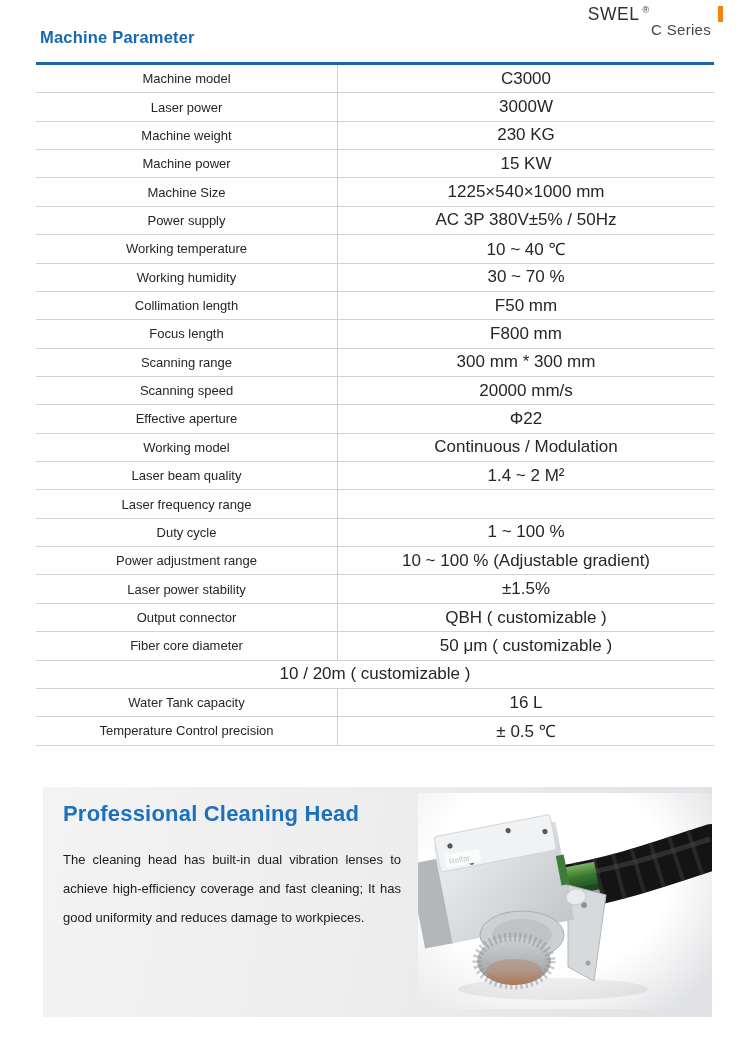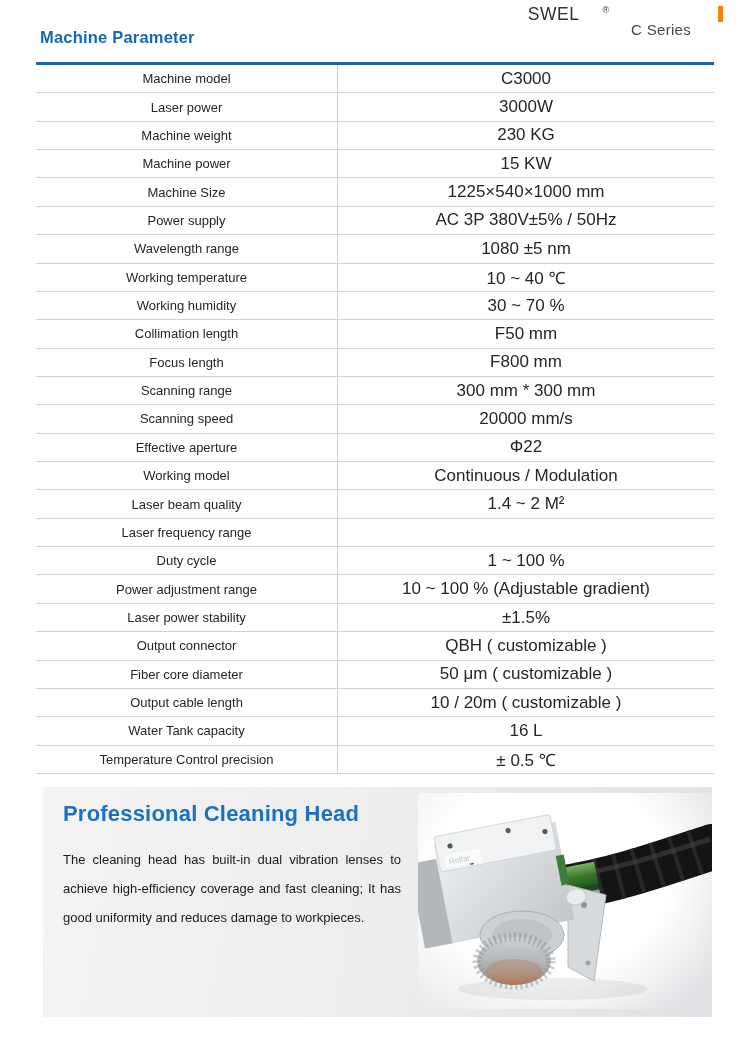--- a/index.html
+++ b/index.html
@@ -1,20 +1,20 @@
 <!DOCTYPE html>
 <html style="--accent: #f5820a; --heading-blue: #1767b1; --feature-blue: #1d70bc;"><head>
 <meta charset="utf-8">
 <style>
   html,body{margin:0;padding:0;background:#ffffff;}
   .page{position:relative;width:750px;height:1061px;background:#ffffff;overflow:hidden;
         font-family:"Liberation Sans",sans-serif;color:#262626;}
 
   
-  .brand{position:absolute;top:4px;right:27px;display:flex;align-items:flex-start;gap:20px;
+  .brand{position:absolute;top:4px;right:27px;display:flex;align-items:flex-start;gap:0;
          font-size:17.5px;color:#303030;}
   .brand .swel{letter-spacing:.5px;}
   .brand .reg{font-size:9px;margin:1px 2px 0 3px;}
   .brand .series{color:#474747;font-size:15px;margin-top:17px;letter-spacing:.3px;}
   .brand .bar{width:5px;height:16px;background:var(--accent,#f5820a);margin:2px 0 0 7px;}
 
   
   .sec-title{position:absolute;left:40px;top:28px;font-size:16.5px;font-weight:600;
              color:var(--heading-blue,#1767b1);letter-spacing:.2px;}
 
@@ -76,24 +76,20 @@
     <div class="spec-row">
       <div class="c-label">Machine Size</div>
       <div class="c-value">1225×540×1000 mm</div>
     </div>
 
     <div class="spec-row">
       <div class="c-label">Power supply</div>
       <div class="c-value">AC 3P 380V±5% / 50Hz</div>
     </div>
 
-    <div class="spec-row">
-      <div class="c-label">Wavelength range</div>
-      <div class="c-value">1080 ±5 nm</div>
-    </div>
 
     <div class="spec-row">
       <div class="c-label">Working temperature</div>
       <div class="c-value">10 ~ 40 ℃</div>
     </div>
 
     <div class="spec-row">
       <div class="c-label">Working humidity</div>
       <div class="c-value">30 ~ 70 %</div>
     </div>
@@ -156,21 +152,20 @@
       <div class="c-label">Output connector</div>
       <div class="c-value">QBH ( customizable )</div>
     </div>
 
     <div class="spec-row">
       <div class="c-label">Fiber core diameter</div>
       <div class="c-value">50 μm ( customizable )</div>
     </div>
 
     <div class="spec-row">
-      <div class="c-label">Output cable length</div>
       <div class="c-value">10 / 20m ( customizable )</div>
     </div>
 
     <div class="spec-row">
       <div class="c-label">Water Tank capacity</div>
       <div class="c-value">16 L</div>
     </div>
 
     <div class="spec-row">
       <div class="c-label">Temperature Control precision</div>

